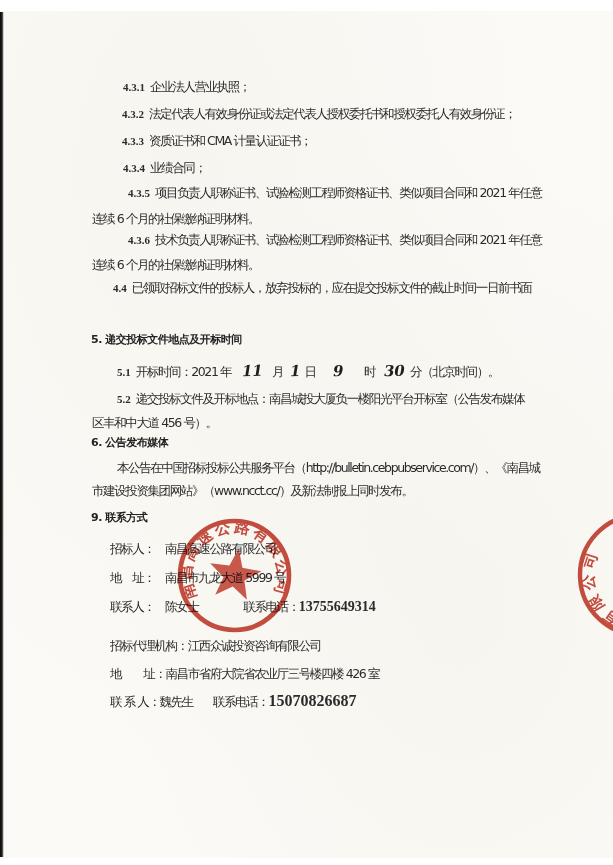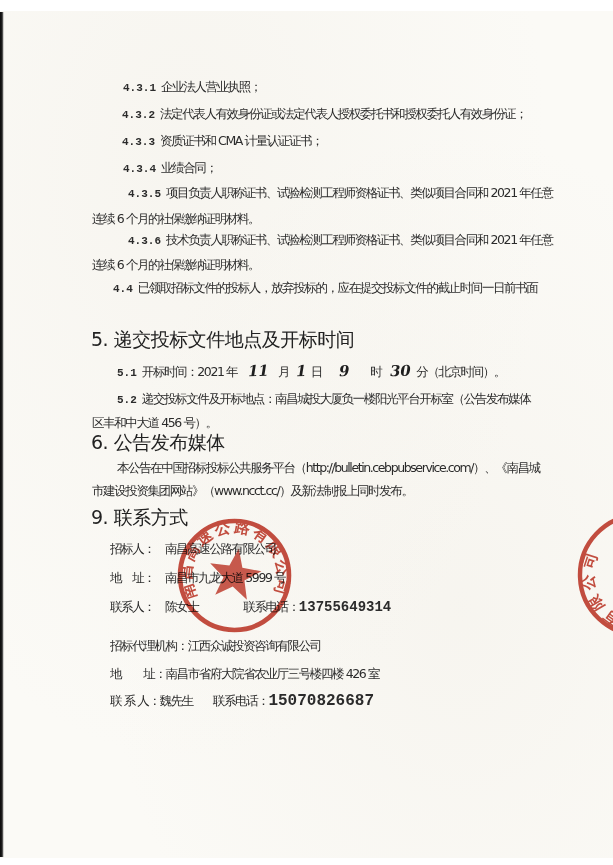--- a/index.html
+++ b/index.html
@@ -21,24 +21,24 @@
   }
   .scan-top{position:absolute;left:0;top:0;width:613px;height:11px;background:#fff;}
   .scan-bottom{position:absolute;left:0;bottom:0;width:613px;height:7px;background:#fff;}
   .ln{
     position:absolute;white-space:pre;color:#2b2b2b;
     font-size:12.5px;letter-spacing:-1.4px;line-height:15px;
     font-family:"DejaVu Sans","Liberation Sans",sans-serif;
   }
   .num{
     font-weight:bold;font-size:11px;letter-spacing:0;margin-right:5px;
-    font-family:Liberation Mono, monospace;
+    font-family:Liberation Serif, serif;
   }
   .heading{
-    font-weight:normal;font-size:19px;letter-spacing:-0.5px;color:#222;
+    font-weight:bold;font-size:11px;letter-spacing:-0.5px;color:#222;
   }
   .hw{
     font-style:italic;font-size:15px;font-weight:bold;letter-spacing:0;
     color:#1e1e1e;display:inline-block;transform:rotate(-2deg);
     font-family:"DejaVu Serif","Liberation Serif",serif;
   }
   .lbl{display:inline-block;}
   .val{display:inline-block;}
   .stamp{
     position:absolute;mix-blend-mode:multiply;opacity:.87;

